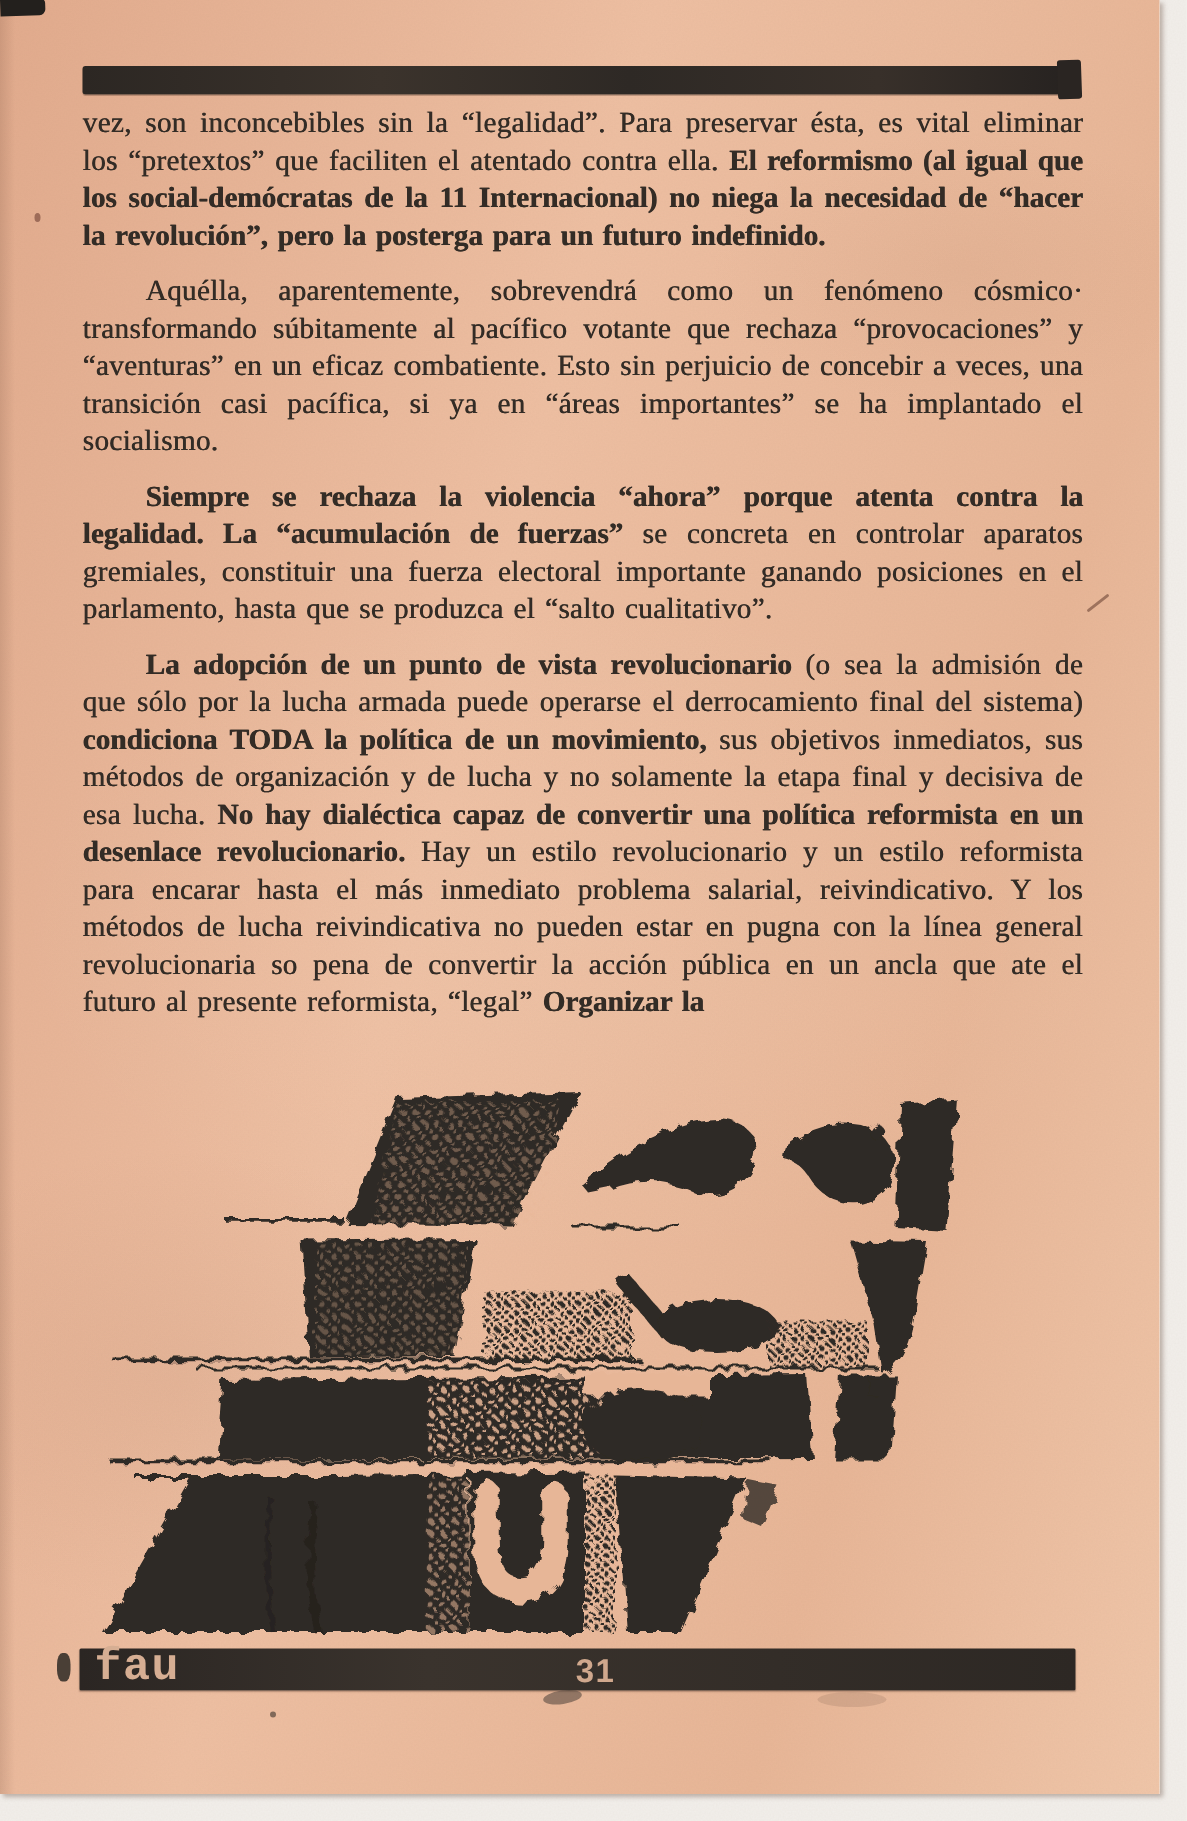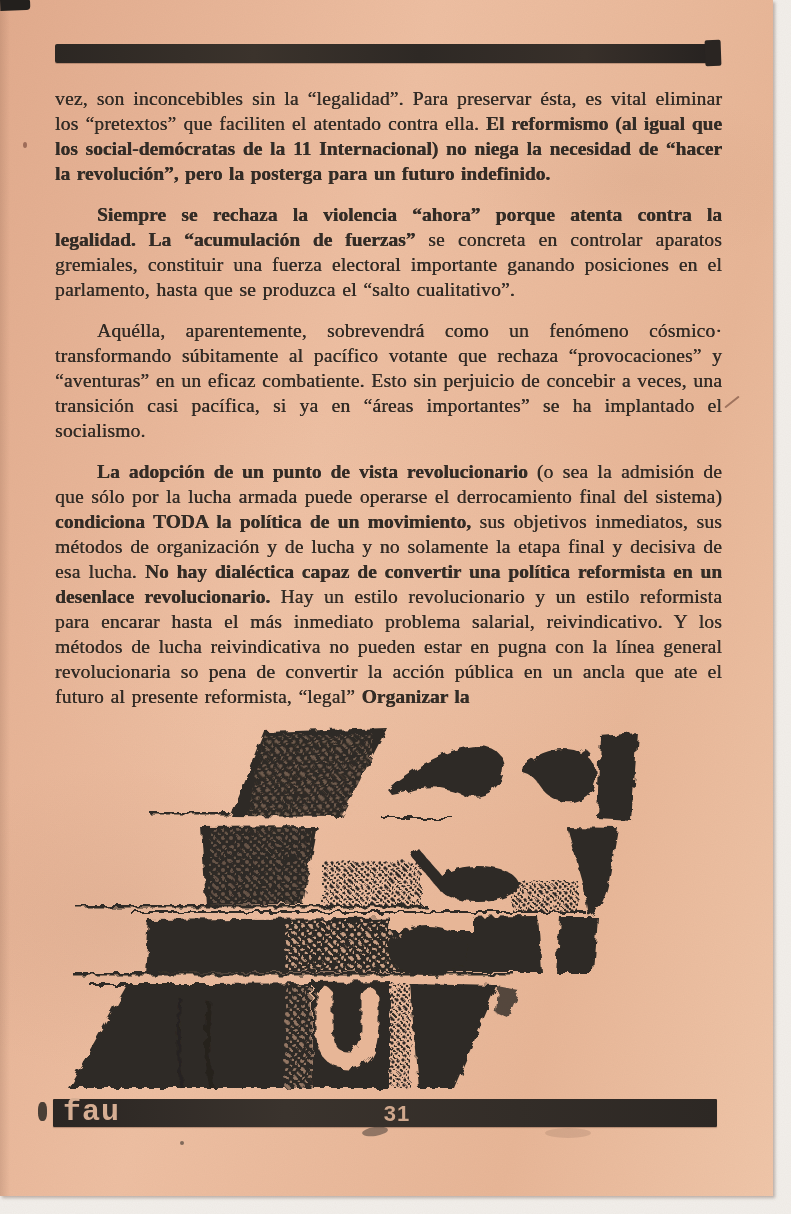--- a/index.html
+++ b/index.html
@@ -37,21 +37,21 @@
     content:"";position:absolute;right:-3px;top:-4px;width:16px;height:26px;
     background:#2a2522;border-radius:2px;transform:rotate(-2deg);
   }
   
   .body-text{
     position:absolute;left:55px;top:70px;width:667px;
     font-size:19.5px;line-height:25px;color:#332c26;
     text-align:justify;letter-spacing:.2px;word-spacing:1.5px;
     text-shadow:.35px 0 0 currentColor;
   }
-  .body-text p{margin:16px 0 12px 0;}
+  .body-text p{margin:0 0 12px 0;}
   .body-text p.indent{text-indent:42px;}
   .body-text .b{font-weight:700;letter-spacing:0;}
   
   .slash-mark{
     position:absolute;left:723px;top:401px;width:18px;height:2px;border-radius:2px;
     background:rgba(110,70,55,.6);transform:rotate(-38deg);
   }
   
   .portrait{position:absolute;left:60px;top:723px;width:600px;height:372px;}
   
@@ -93,22 +93,22 @@
     <rect x="0" y="0" width="773" height="1196" filter="url(#grain)"></rect>
   </svg>
 
   <div class="corner-mark"></div>
   <div class="speck1"></div>
 
   <div class="top-bar"></div>
 
   <div class="body-text">
       <p class=""><span>vez, son inconcebibles sin la “legalidad”. Para preservar ésta, es vital eliminar los “pretextos” que faciliten el atentado contra ella. </span><span class="b">El reformismo (al igual que los social-demócratas de la 11 Internacional) no niega la necesidad de “hacer la revolución”, pero la posterga para un futuro indefinido.</span></p>
+      <p class="indent"><span>Aquélla, aparentemente, sobrevendrá como un fenómeno cósmico· transformando súbitamente al pacífico votante que rechaza “provocaciones” y “aventuras” en un eficaz combatiente. Esto sin perjuicio de concebir a veces, una transición casi pacífica, si ya en “áreas importantes” se ha implantado el socialismo.</span></p>
       <p class="indent"><span class="b">Siempre se rechaza la violencia “ahora” porque atenta contra la legalidad. La “acumulación de fuerzas” </span><span>se concreta en controlar aparatos gremiales, constituir una fuerza electoral importante ganando posiciones en el parlamento, hasta que se produzca el “salto cualitativo”.</span></p>
-      <p class="indent"><span>Aquélla, aparentemente, sobrevendrá como un fenómeno cósmico· transformando súbitamente al pacífico votante que rechaza “provocaciones” y “aventuras” en un eficaz combatiente. Esto sin perjuicio de concebir a veces, una transición casi pacífica, si ya en “áreas importantes” se ha implantado el socialismo.</span></p>
       <p class="indent"><span class="b">La adopción de un punto de vista revolucionario </span><span>(o sea la admisión de que sólo por la lucha armada puede operarse el derrocamiento final del sistema) </span><span class="b">condiciona TODA la política de un movimiento, </span><span>sus objetivos inmediatos, sus métodos de organización y de lucha y no solamente la etapa final y decisiva de esa lucha. </span><span class="b">No hay dialéctica capaz de convertir una política reformista en un desenlace revolucionario. </span><span>Hay un estilo revolucionario y un estilo reformista para encarar hasta el más inmediato problema salarial, reivindicativo. Y los métodos de lucha reivindicativa no pueden estar en pugna con la línea general revolucionaria so pena de convertir la acción pública en un ancla que ate el futuro al presente reformista, “legal” </span><span class="b">Organizar la</span></p>
     </div>
 
   <div class="slash-mark"></div>
 
   <div class="portrait">
     <svg width="600" height="372" viewBox="0 0 600 372">
       <defs>
         <filter id="rough" x="-8%" y="-8%" width="116%" height="116%">
           <feTurbulence type="fractalNoise" baseFrequency="0.11" numOctaves="2" seed="7" result="n"></feTurbulence>

